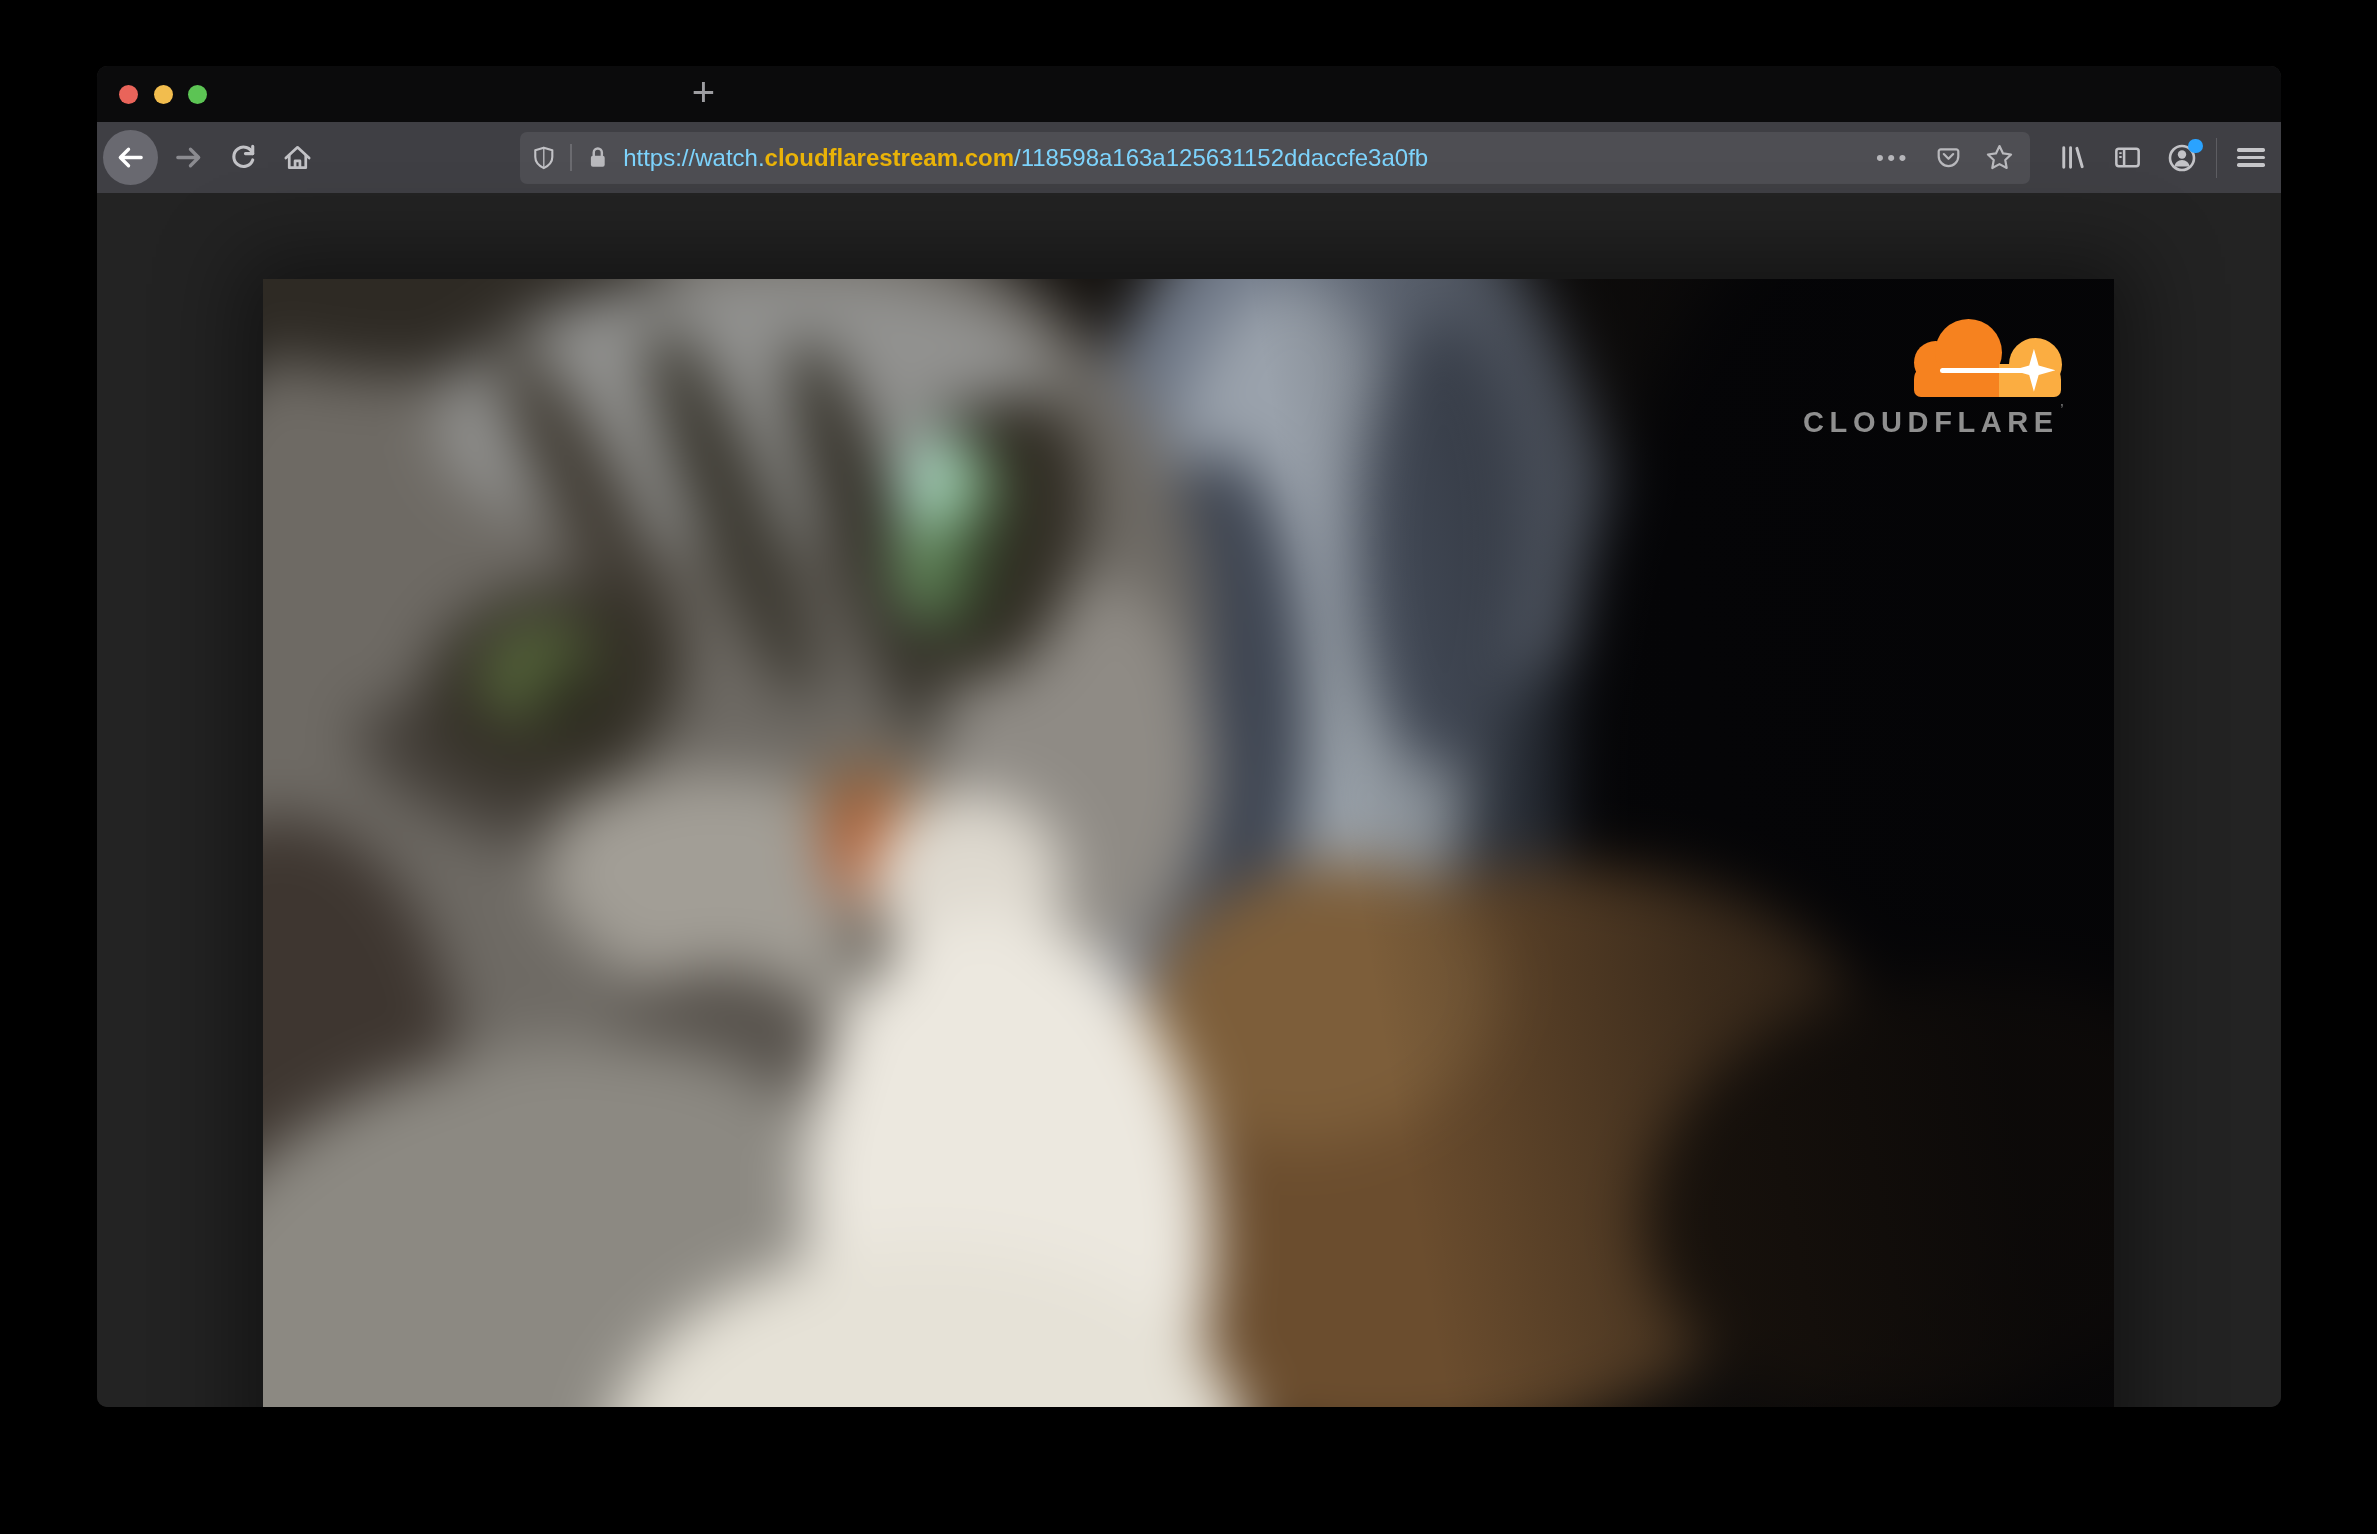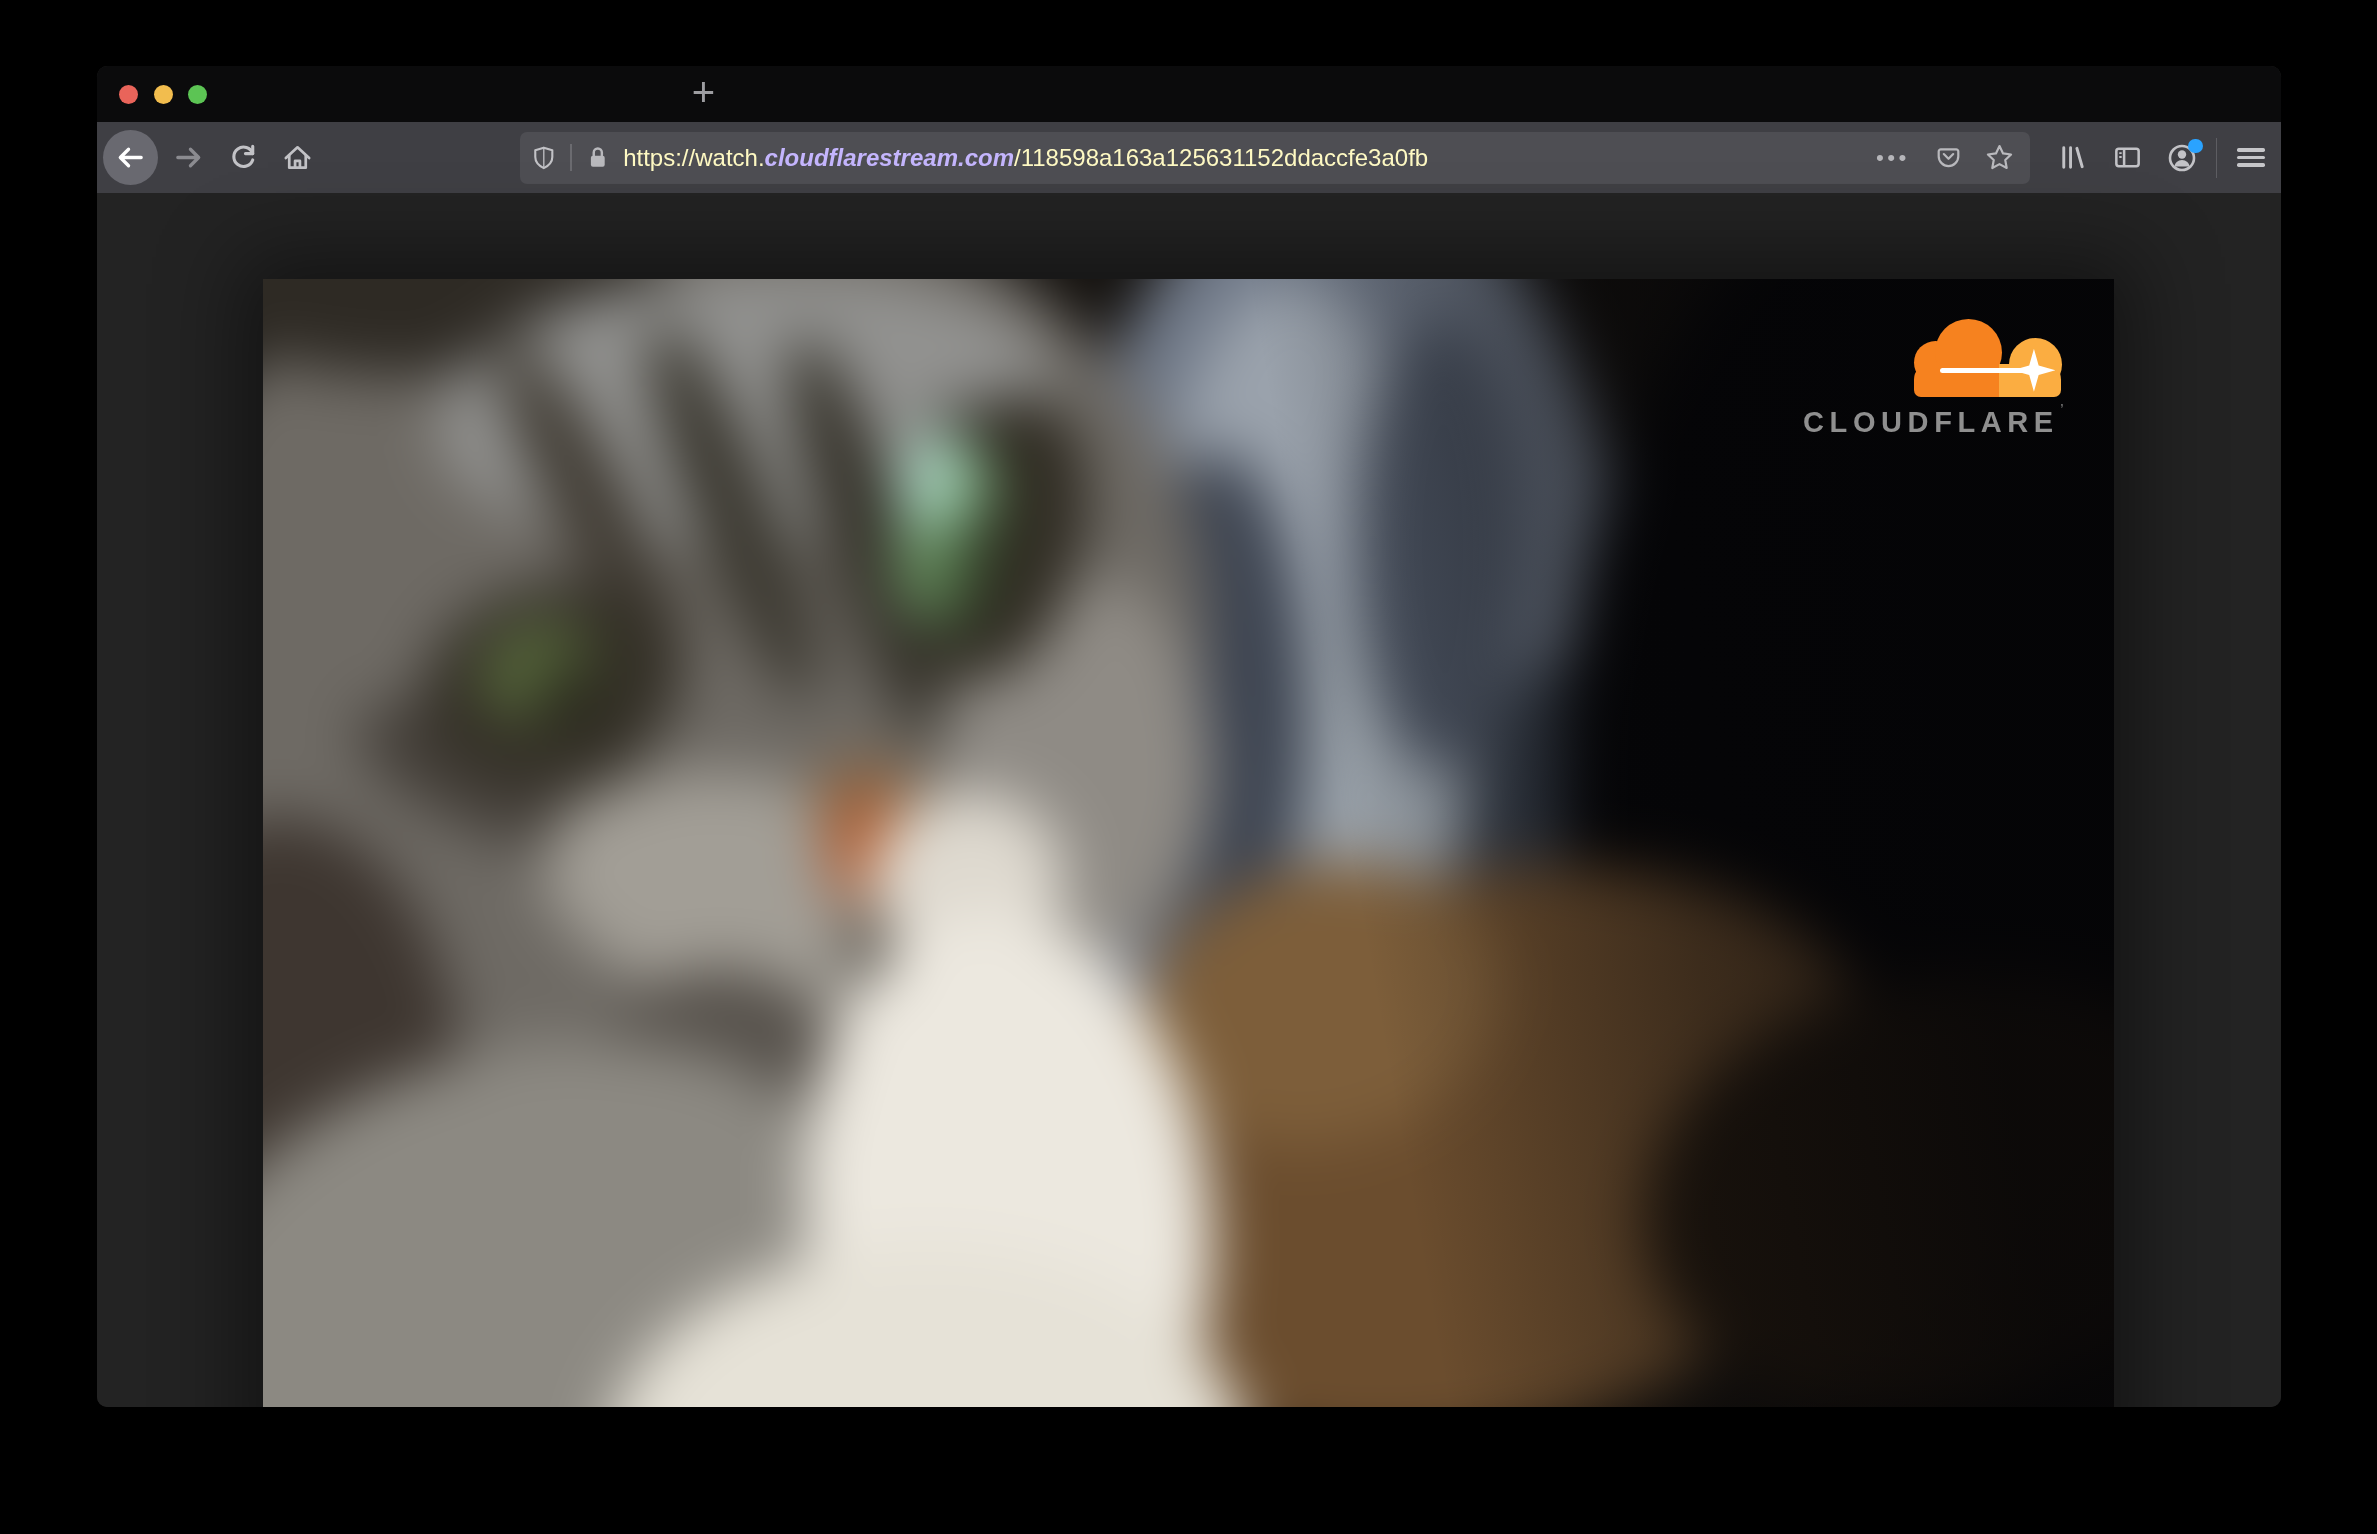--- a/index.html
+++ b/index.html
@@ -37,22 +37,22 @@
                  align-items:center; justify-content:center; }
   .btn-fwd    { left:74px; }
   .btn-reload { left:129px; }
   .btn-home   { left:183px; }
 
   .urlbar { position:absolute; left:423px; top:9.5px; width:1510px; height:52px;
             background:#4e4e53; border-radius:6.9px; display:flex; align-items:center;
             padding:0 15.5px 0 10.3px; }
   .url-div { width:1.7px; height:27.6px; background:#6b6b70; margin:0 12px; }
   .url-text { margin-left:12px; font-size:24px; white-space:nowrap; }
-  .url-prefix, .url-path { color:#fef9c3; }
-  .url-domain { color:#c4b5fd; font-weight:700;font-style:italic; }
+  .url-prefix, .url-path { color:#7dd3fc; }
+  .url-domain { color:#eab308; font-weight:700; }
   .url-spacer { flex:1; }
   .dots { font-size:22.4px; letter-spacing:3.4px; color:#b6b6ba; margin-right:24px; }
   .in-url-icon { margin-right:20.7px; display:flex; align-items:center; }
 
   .right-icons { position:absolute; right:8.6px; top:0; height:71px;
                  display:flex; align-items:center; }
   .tool-btn { width:43px; height:43px; margin-left:12px; display:flex;
               align-items:center; justify-content:center; position:relative; }
   .tool-sep { width:1.7px; height:40px; background:#5d5d62; margin-left:12px; }
   .acct-dot { position:absolute; top:2.6px; right:0.9px; width:14.7px; height:14.7px;

